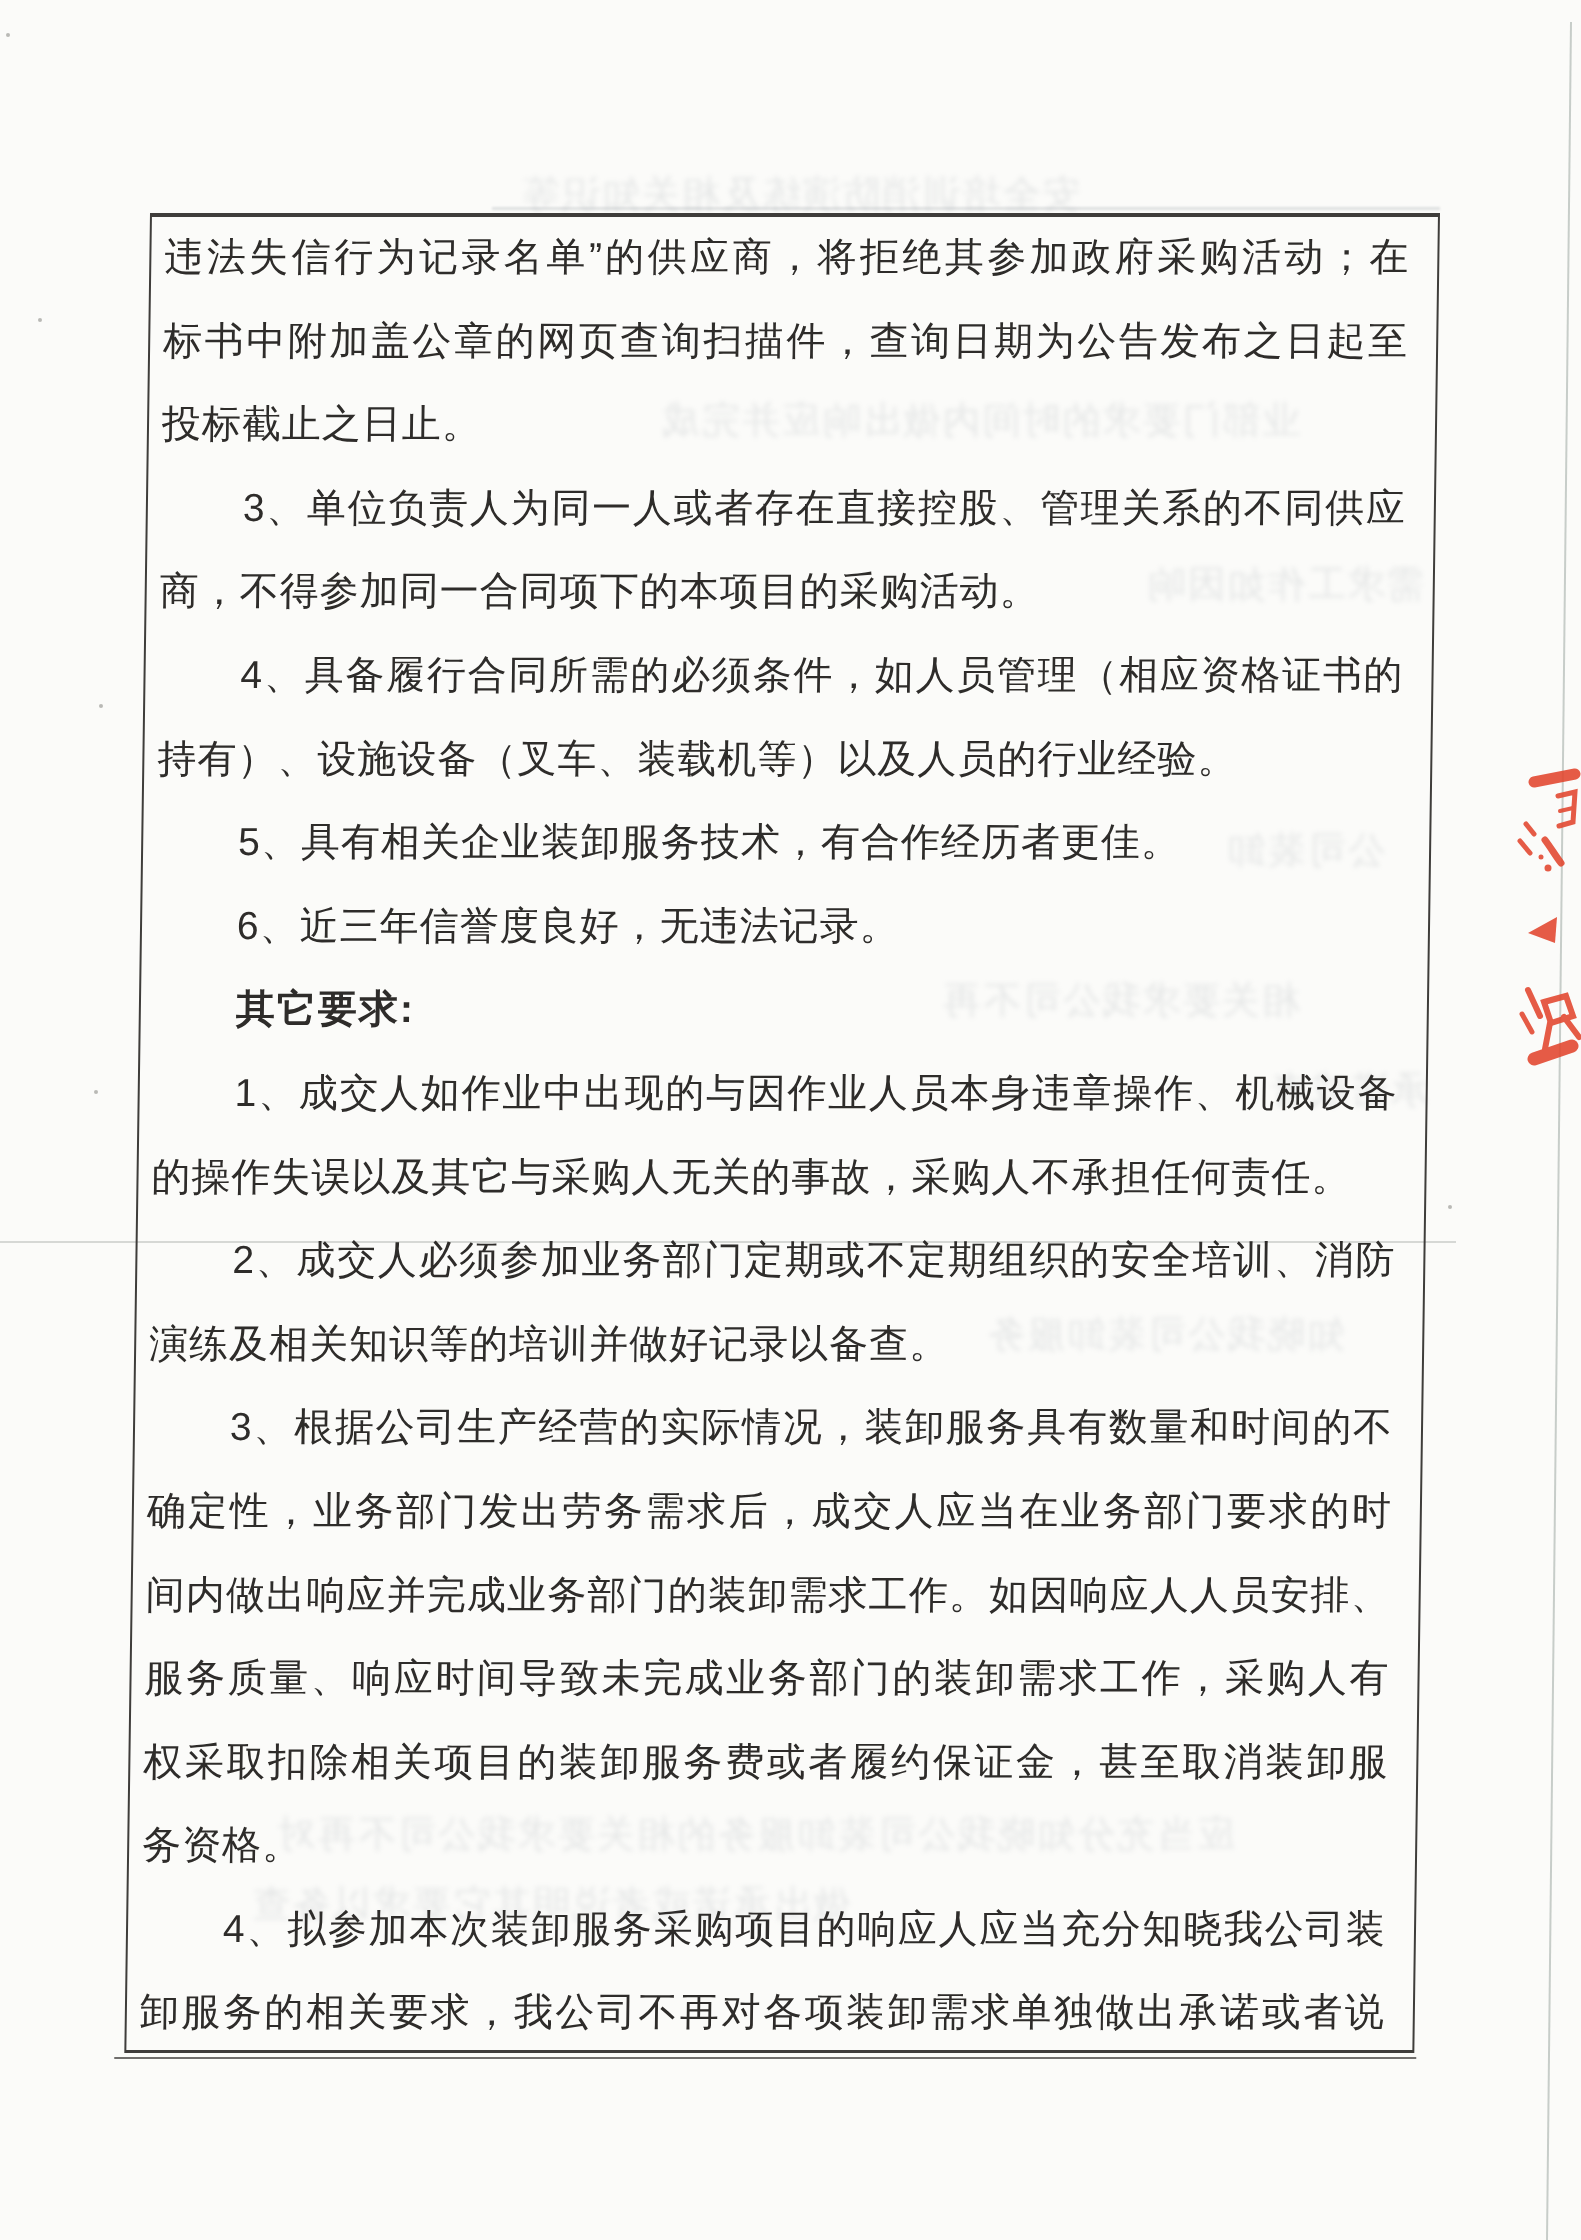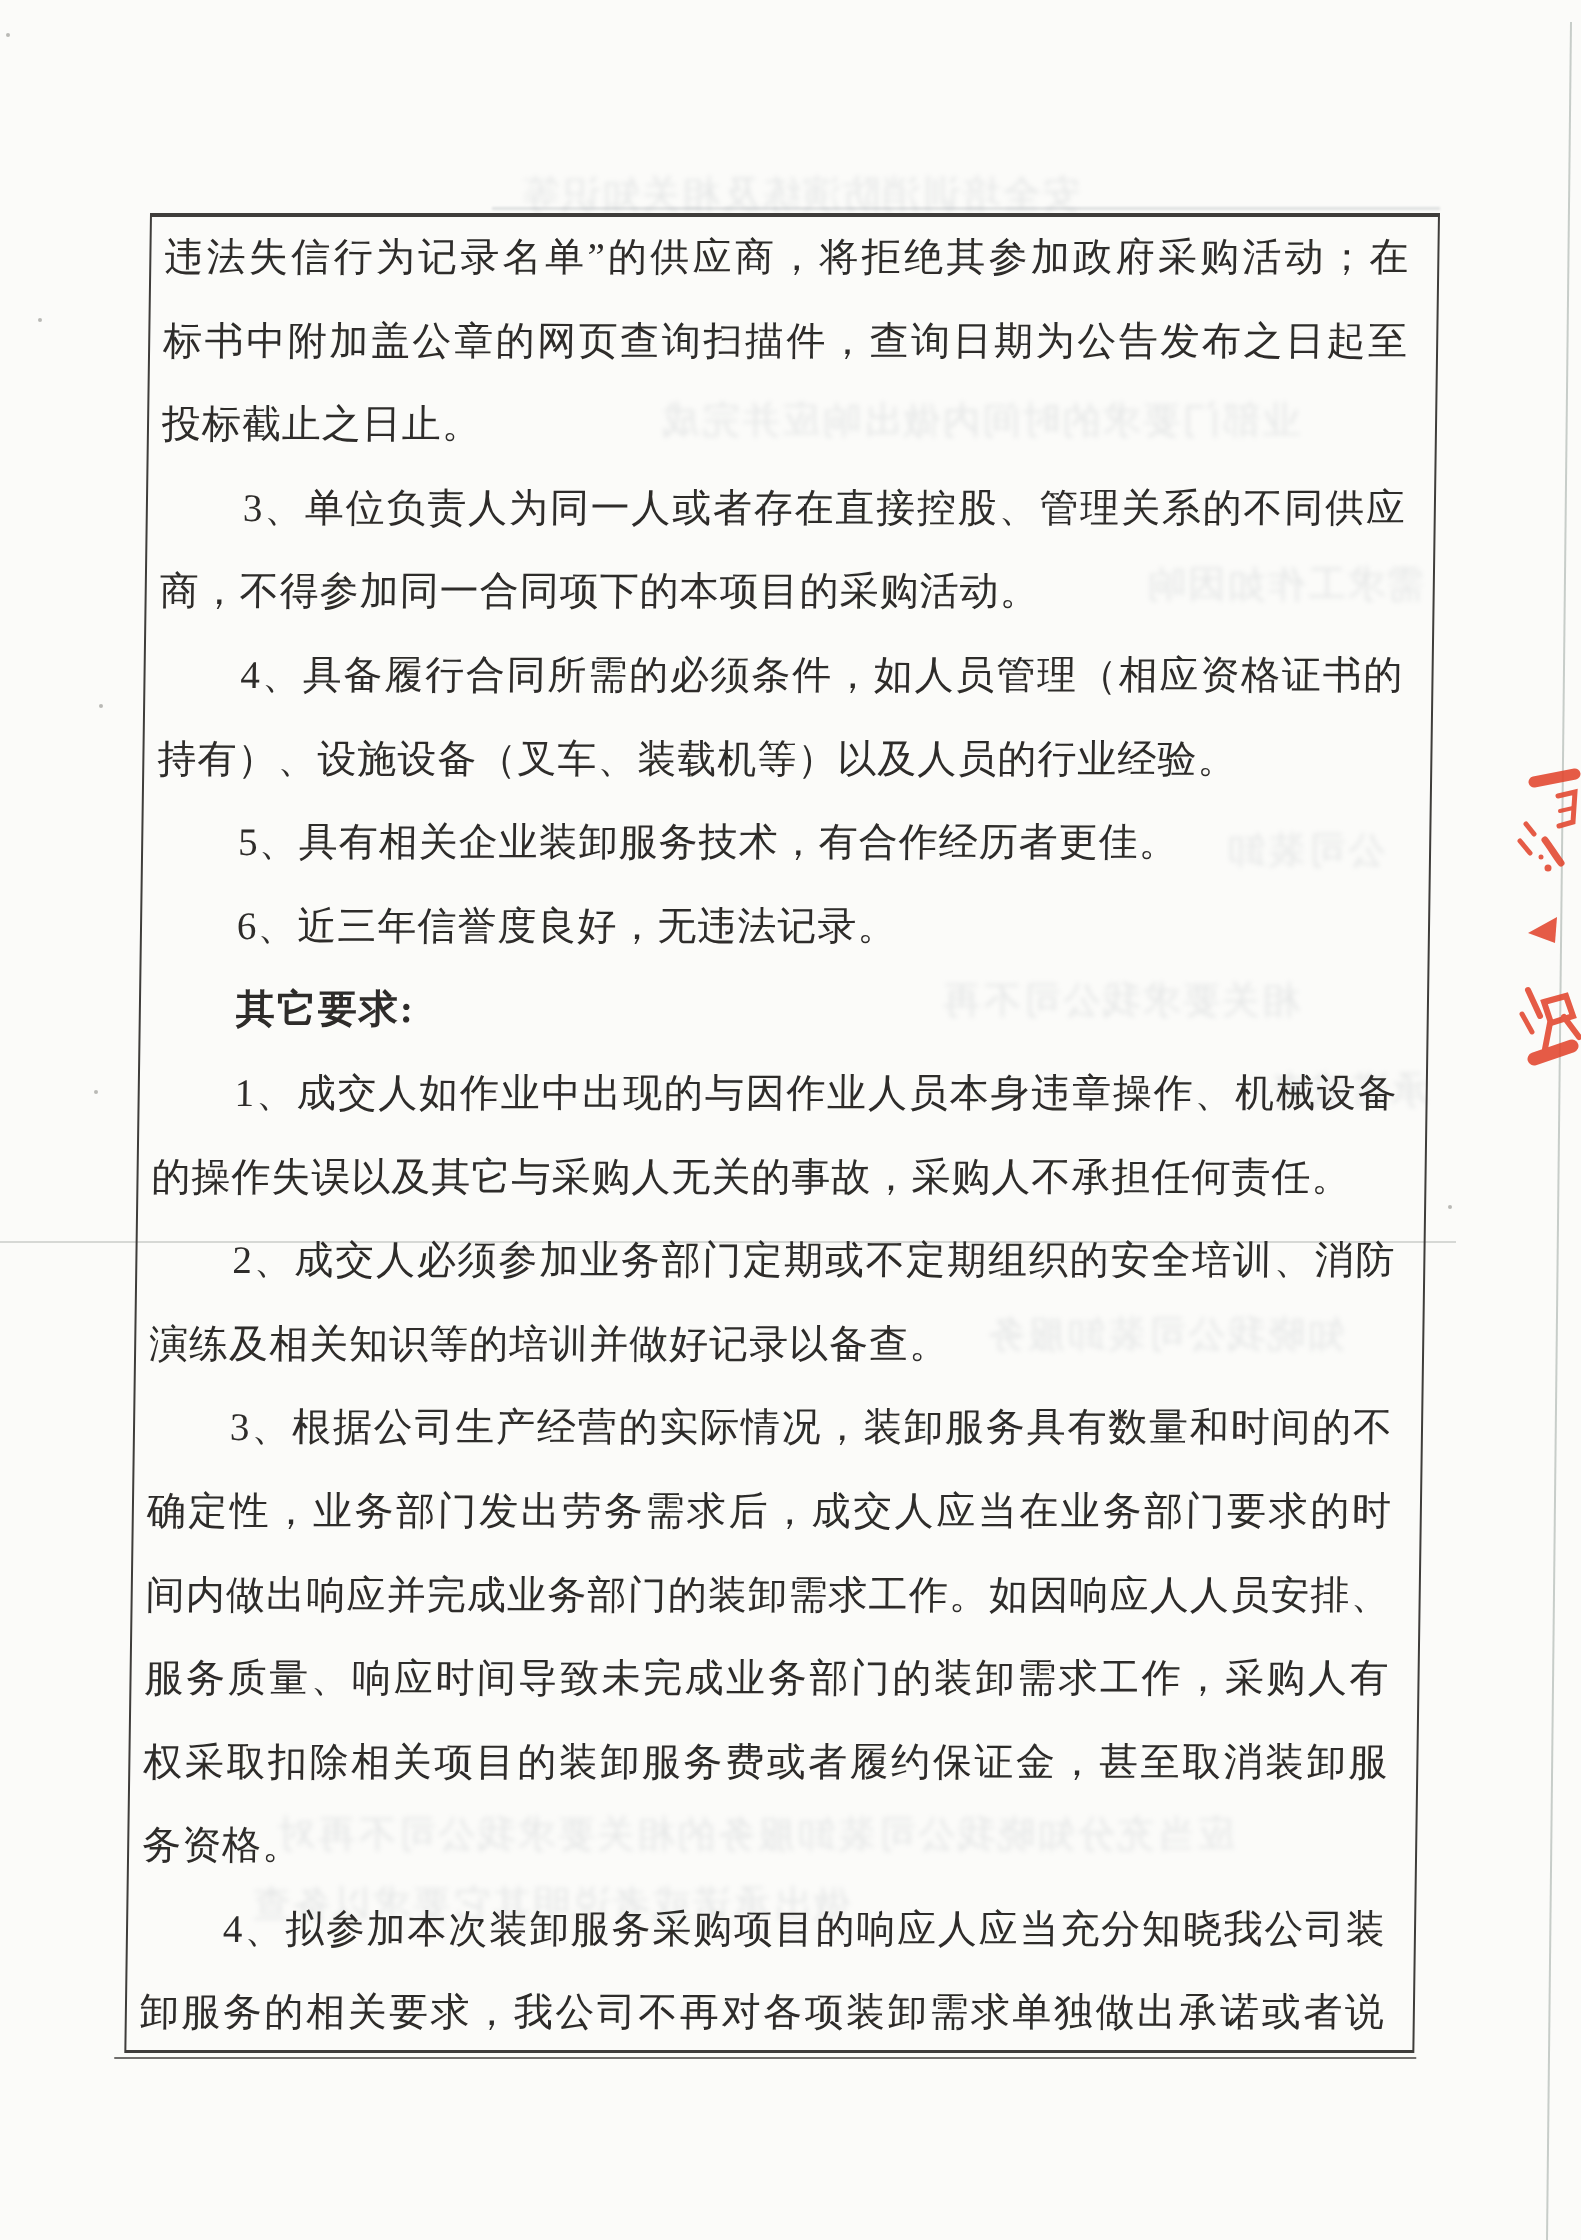--- a/index.html
+++ b/index.html
@@ -3,21 +3,21 @@
 <meta charset="utf-8">
 <style>
   html,body{margin:0;padding:0;}
   :root{
     --paper:#fbfbf9; --ink:#2e2c2a; --border:#3f3d3b;
     --stamp:#e2462e; --crease:#b8bcb8; --edge:#c7cdc9; --ghost:#99a0a6;
   }
   .page{
     position:relative; width:1581px; height:2240px;
     background:var(--paper); overflow:hidden;
-    font-family:Liberation Serif, serif;
+    font-family:Liberation Sans, sans-serif;
   }
   
   .sheet{
     position:absolute; left:150px; top:213px; width:1290px; height:1840px;
     border:2px solid var(--border); border-top-width:4px; border-bottom-width:3px;
     transform:skewX(-0.8deg); transform-origin:top left;
     box-sizing:border-box;
   }
   .top-echo{
     position:absolute; top:-10px; left:340px; right:-2px; height:3px;

